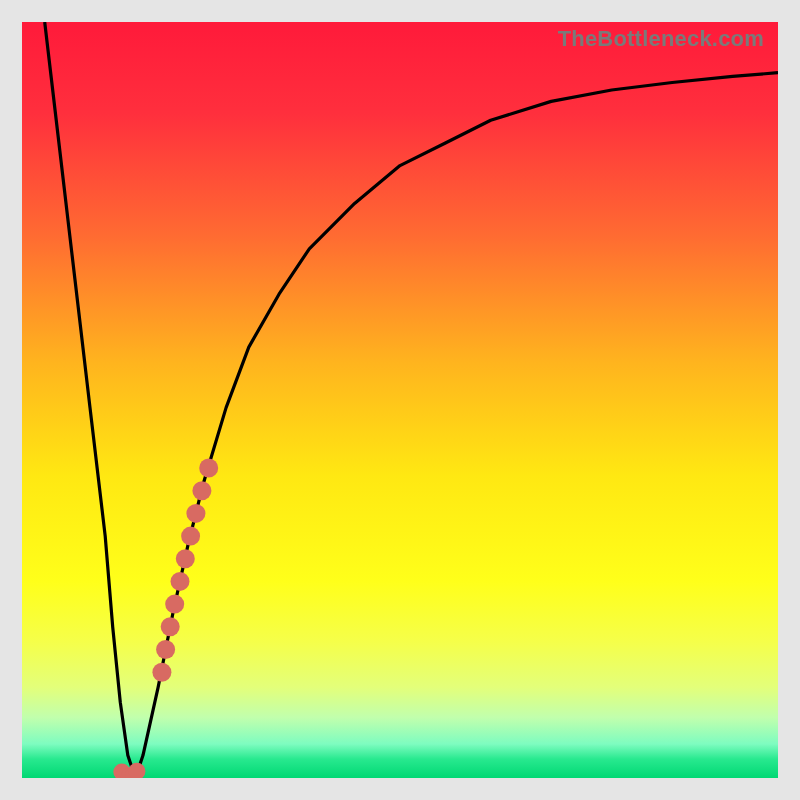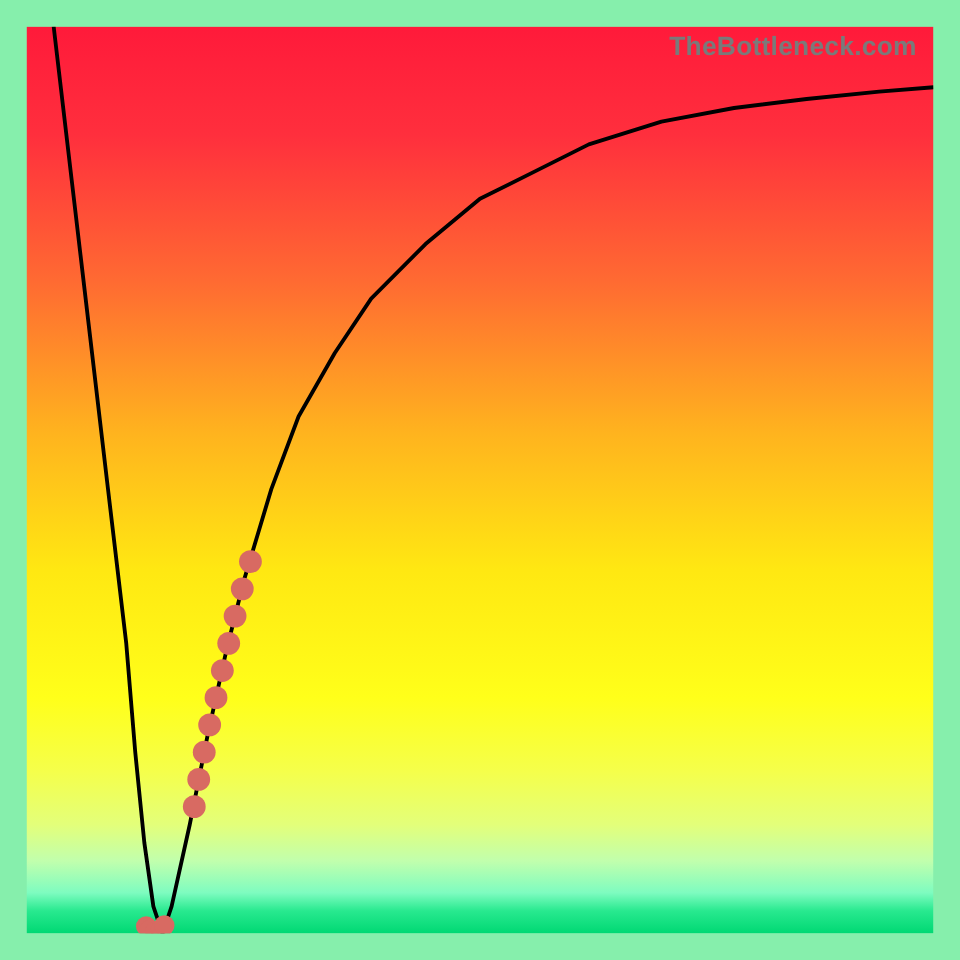--- a/index.html
+++ b/index.html
@@ -7,21 +7,21 @@
     padding: 0;
     width: 800px;
     height: 800px;
     background: #000;
     overflow: hidden;
     font-family: Arial, Helvetica, sans-serif;
   }
   .frame {
     position: absolute;
     inset: 0;
-    background: #86efac;
+    background: #e5e5e5;
     padding-left: 12px;
   }
   .plot-area {
     position: absolute;
     left: 22px;
     top: 22px;
     width: 756px;
     height: 756px;
     overflow: hidden;
   }

